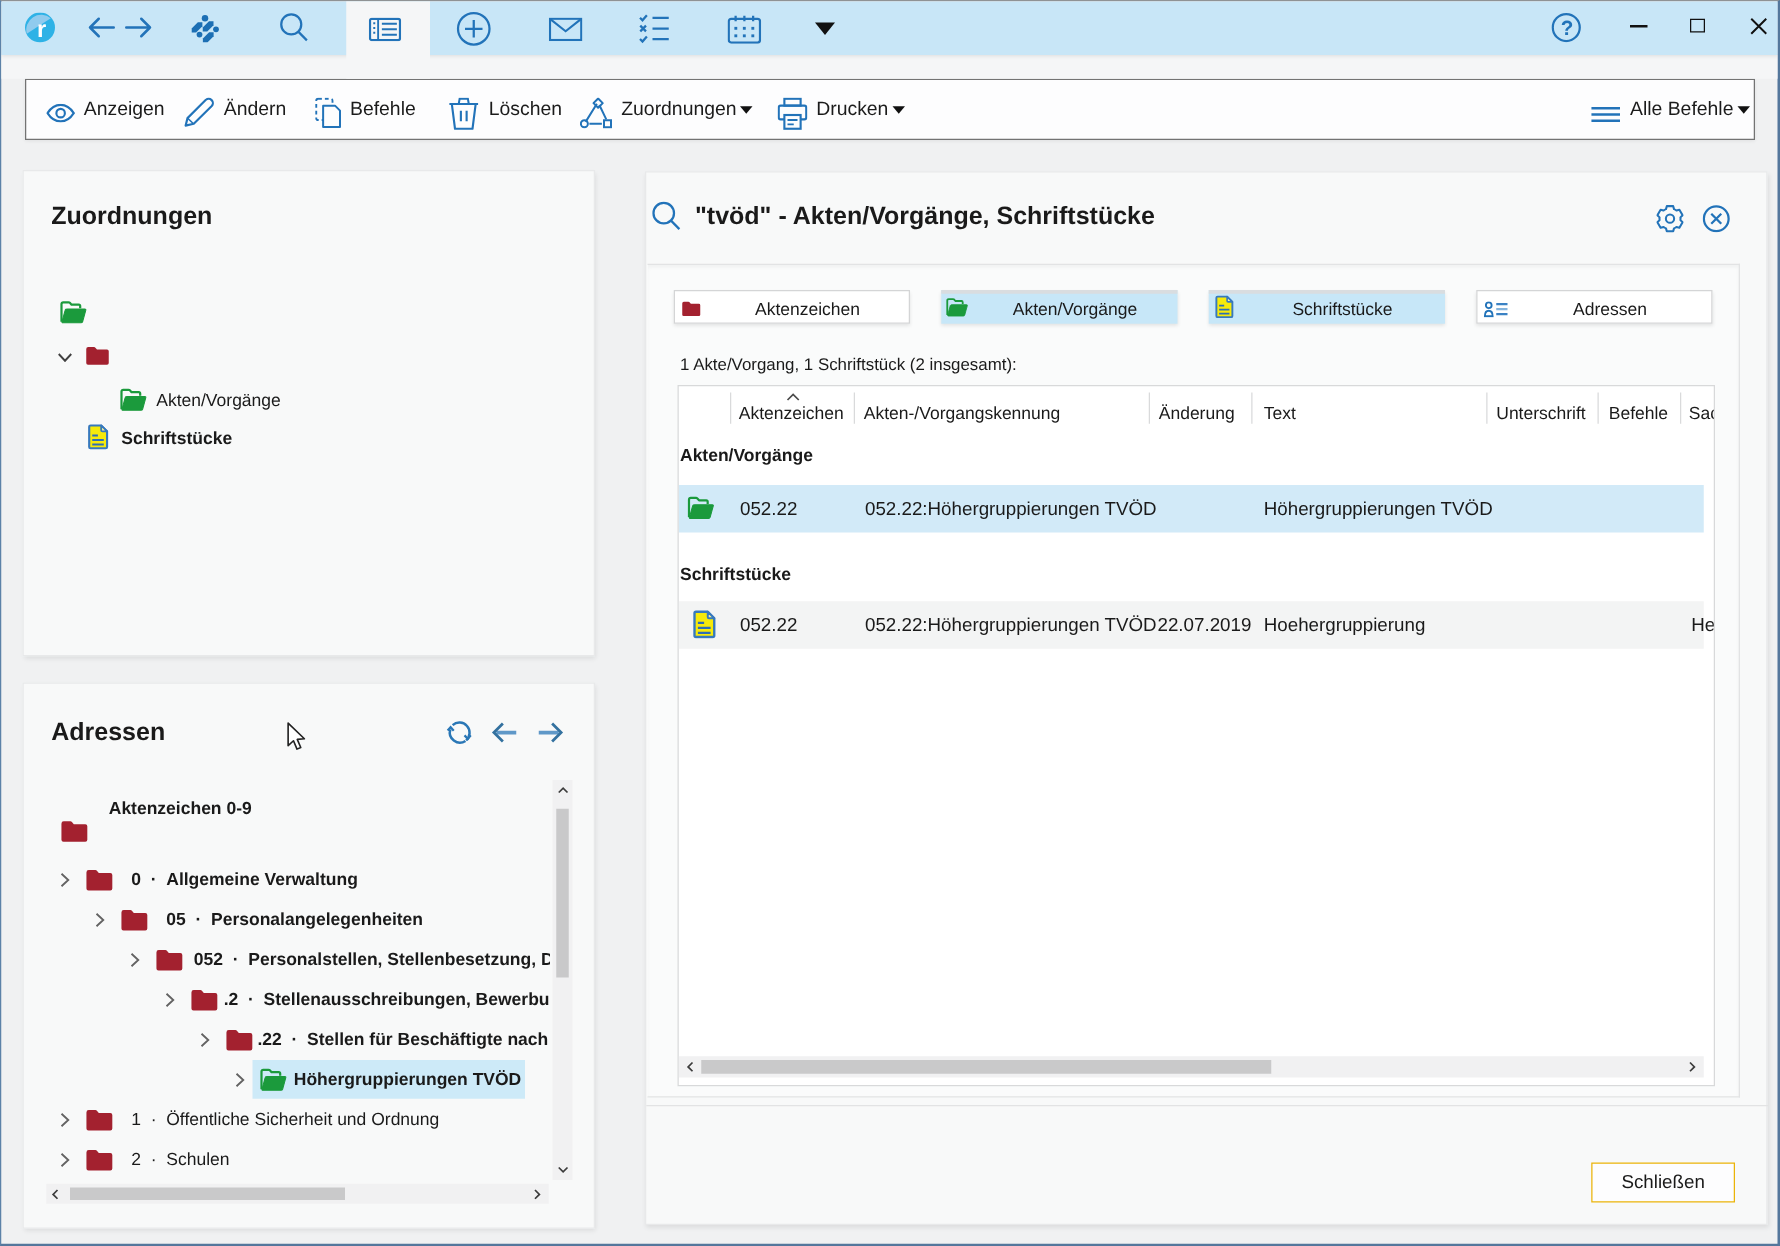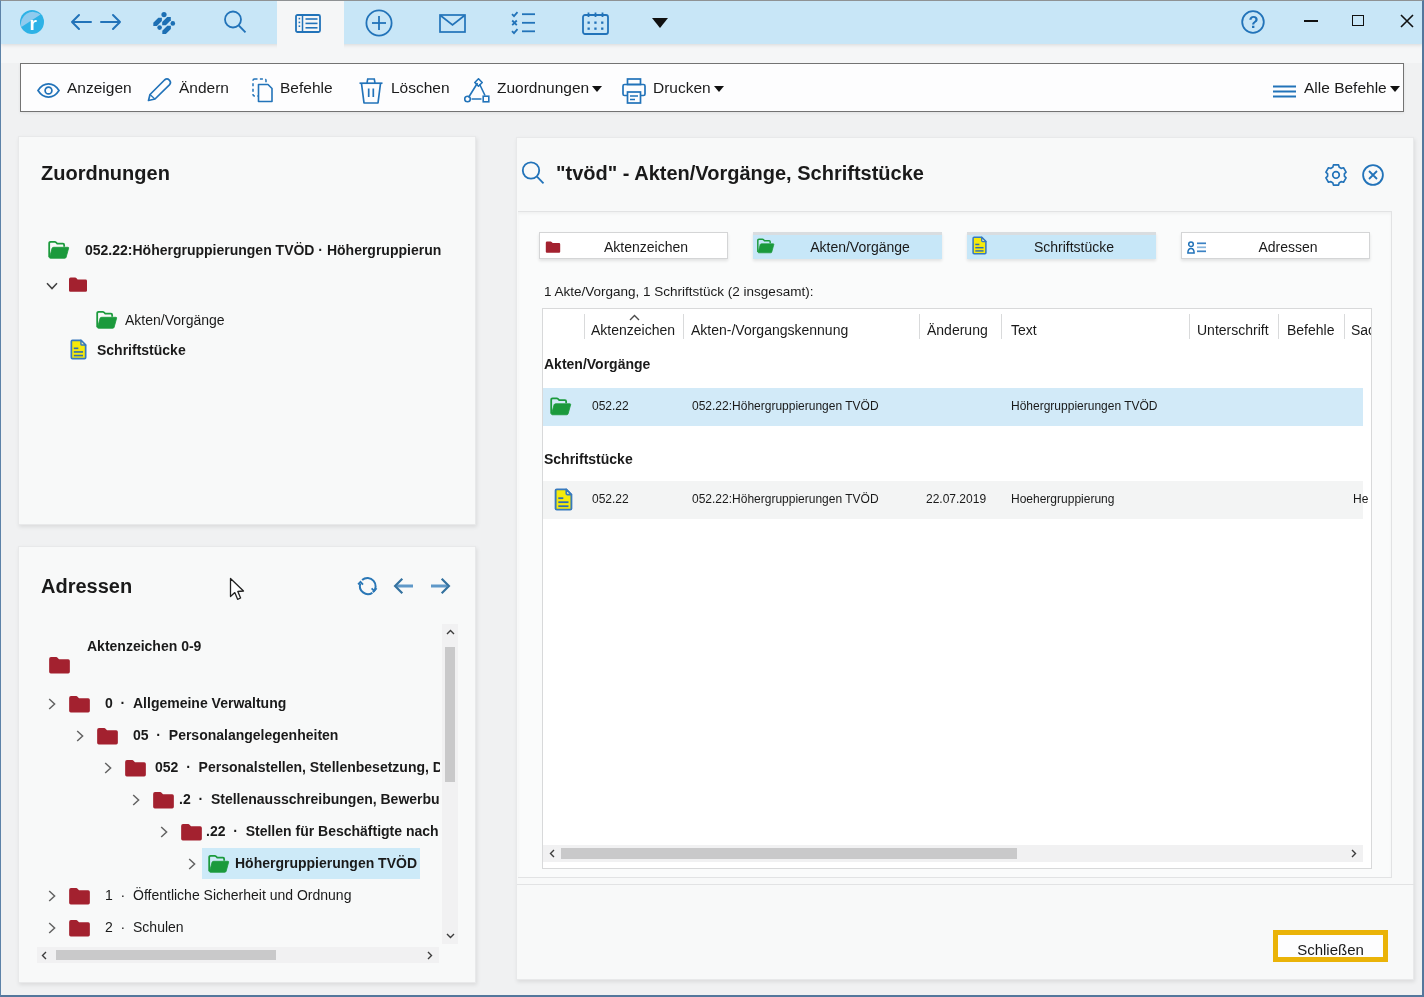--- a/index.html
+++ b/index.html
@@ -42,28 +42,28 @@
   .tab { position:absolute; top:20px; height:27px; width:189px; font-size:14px; }
   .tab .lbl { position:absolute; left:25px; right:0; top:1px; height:26px; line-height:26px; text-align:center; }
   .tab-w { background:#fff; border:1px solid #d4d5d6; box-shadow:0 2px 3px rgba(0,0,0,.10); }
   .tab-b { background:#c7e7f8; border-top:3px solid #d9dde0; box-shadow:0 2px 3px rgba(0,0,0,.10);}
   .tab-b .lbl { top:-1px; }
   .tabicon { position:absolute; left:28px; top:6px; }
   #table { position:absolute; left:24px; top:96px; width:830px; height:561px;
      background:#fff; border:1px solid #d8d9da; overflow:hidden; }
   .colsep { position:absolute; top:5px; height:25px; width:1px; background:#d9dadb; }
   .hdr { position:absolute; top:13px; font-size:14px; color:#1a1a1a; white-space:nowrap; }
-  .cell { position:absolute; top:11px; font-size:12px; white-space:nowrap; }
+  .cell { position:absolute; top:11px; font-size:15px; white-space:nowrap; }
   .sect { position:absolute; font-size:14px; font-weight:bold; white-space:nowrap; }
   
   .sbtrack { position:absolute; background:#f1f1f2; }
   .sbthumb { position:absolute; background:#c9c9ca; }
   
   #closebtn { position:absolute; left:756px; top:792px; width:115px; height:32px;
-     background:#fdfdfe; border:5px solid #eab308; font-size:15px; text-align:center;
+     background:#fdfdfe; border:1px solid #eab308; font-size:15px; text-align:center;
      line-height:30px; }
   svg { display:block; }
 </style>
 </head>
 <body>
 <div id="titlebar"></div>
 <div class="abs" style="left:0;top:43px;width:1422px;height:19px;background:#f5f6f7;z-index:1"></div>
 <div id="toptab"></div>
 
 <svg class="abs" style="left:19px;top:9px" width="24" height="24" viewBox="0 0 24 24">
@@ -234,21 +234,20 @@
     <symbol id="chd" viewBox="0 0 12 8">
       <path d="M1 1.2 L6 6.6 L11 1.2" fill="none" stroke="#414141" stroke-width="1.5"></path>
     </symbol>
   </defs>
 </svg>
 <div id="panel1" class="card">
   <div class="cardtitle" style="left:22px;top:25px">Zuordnungen</div>
   <svg class="abs" style="left:28px;top:103px" width="23" height="20">
       <use href="#fgreen" width="23" height="20"></use>
     </svg>
-  <div class="trow b" style="left:66px;top:105px;width:388px;overflow:hidden">052.22:Höhergruppierungen TVÖD · Höhergruppierun</div>
   <svg class="abs" style="left:27px;top:145px" width="12" height="8">
       <use href="#chd" width="12" height="8"></use>
     </svg>
   <svg class="abs" style="left:49px;top:139px" width="20" height="17">
       <use href="#fred" width="20" height="17"></use>
     </svg>
   <svg class="abs" style="left:76px;top:173px" width="23" height="20">
       <use href="#fgreen" width="23" height="20"></use>
     </svg>
   <div class="trow" style="left:106px;top:175px">Akten/Vorgänge</div>

